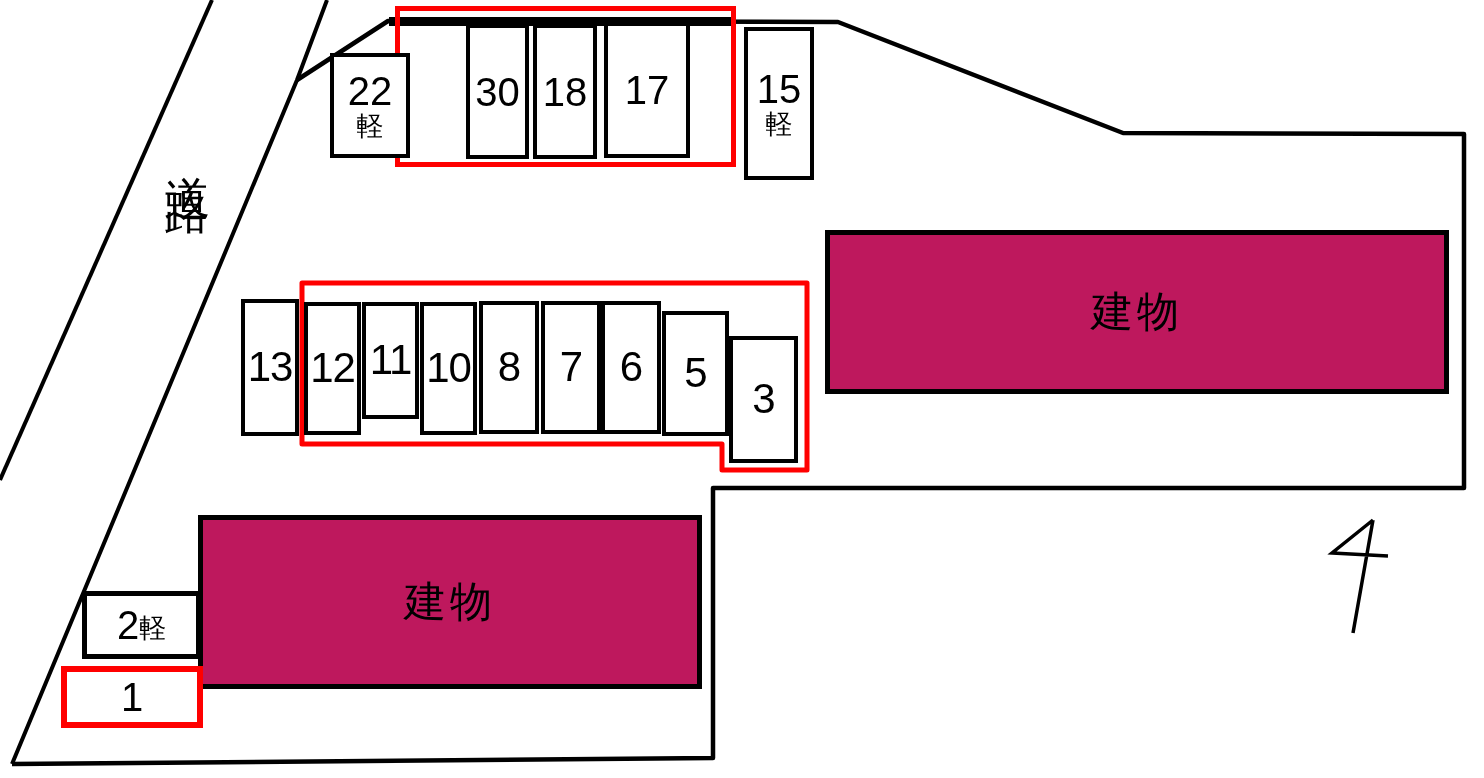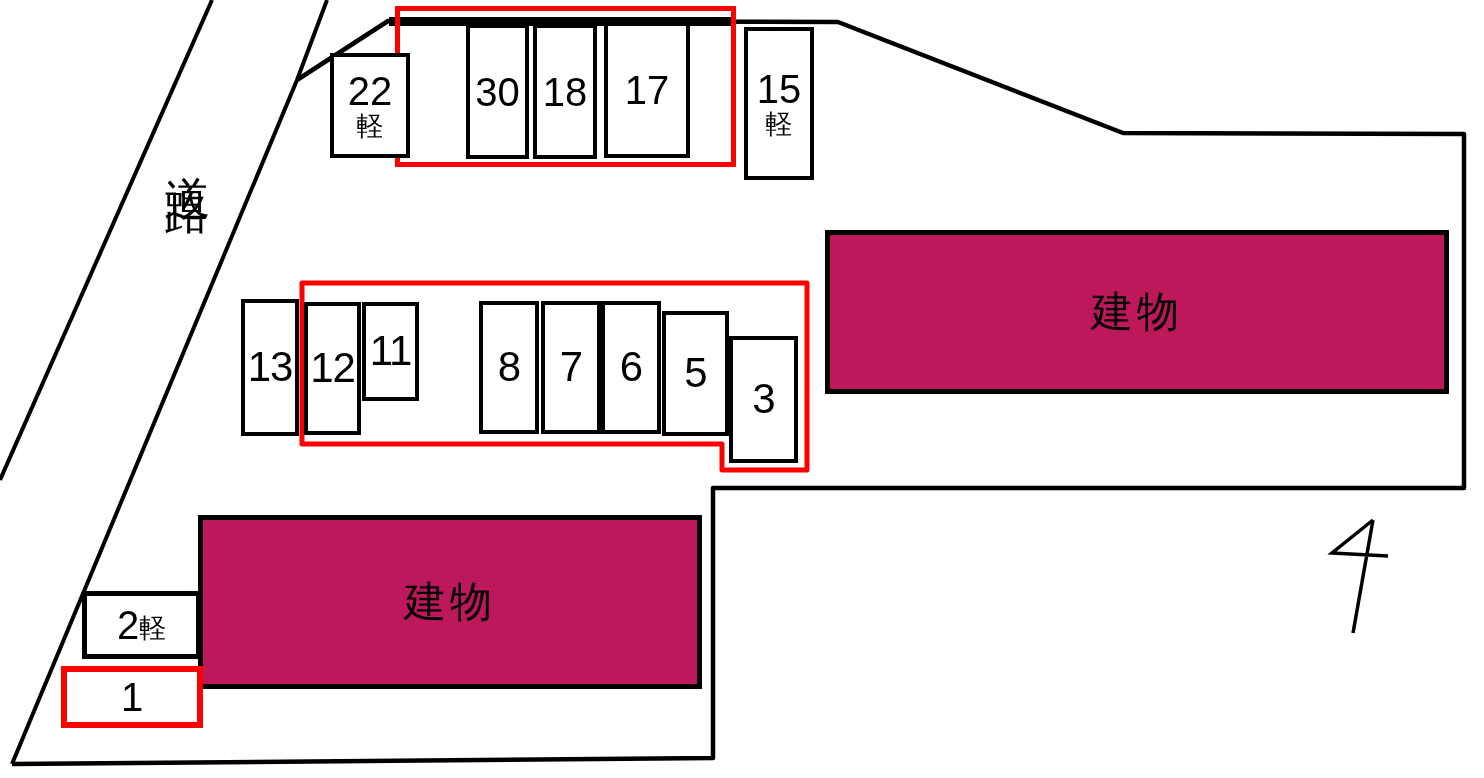--- a/index.html
+++ b/index.html
@@ -90,22 +90,25 @@
     <span class="num">15</span>
     <span class="sub">軽</span>
   </div>
 
   <div class="space row-mid" style="left:241px;top:299px;width:58px;height:137px;">
     <span class="num">13</span>
   </div>
   <div class="space row-mid" style="left:304px;top:302px;width:57px;height:133px;">
     <span class="num">12</span>
   </div>
-  <div class="space row-mid" style="left:362px;top:302px;width:57px;height:99px;">
+  <div class="space row-mid" style="left:362px;top:302px;width:57px;height:117px;">
     <span class="num">11</span>
+  </div>
+  <div class="space row-mid" style="left:420px;top:302px;width:57px;height:133px;">
+    <span class="num">10</span>
   </div>
   <div class="space row-mid" style="left:479px;top:301px;width:60px;height:133px;">
     <span class="num">8</span>
   </div>
   <div class="space row-mid" style="left:541px;top:301px;width:60px;height:133px;">
     <span class="num">7</span>
   </div>
   <div class="space row-mid" style="left:601px;top:301px;width:60px;height:133px;">
     <span class="num">6</span>
   </div>

